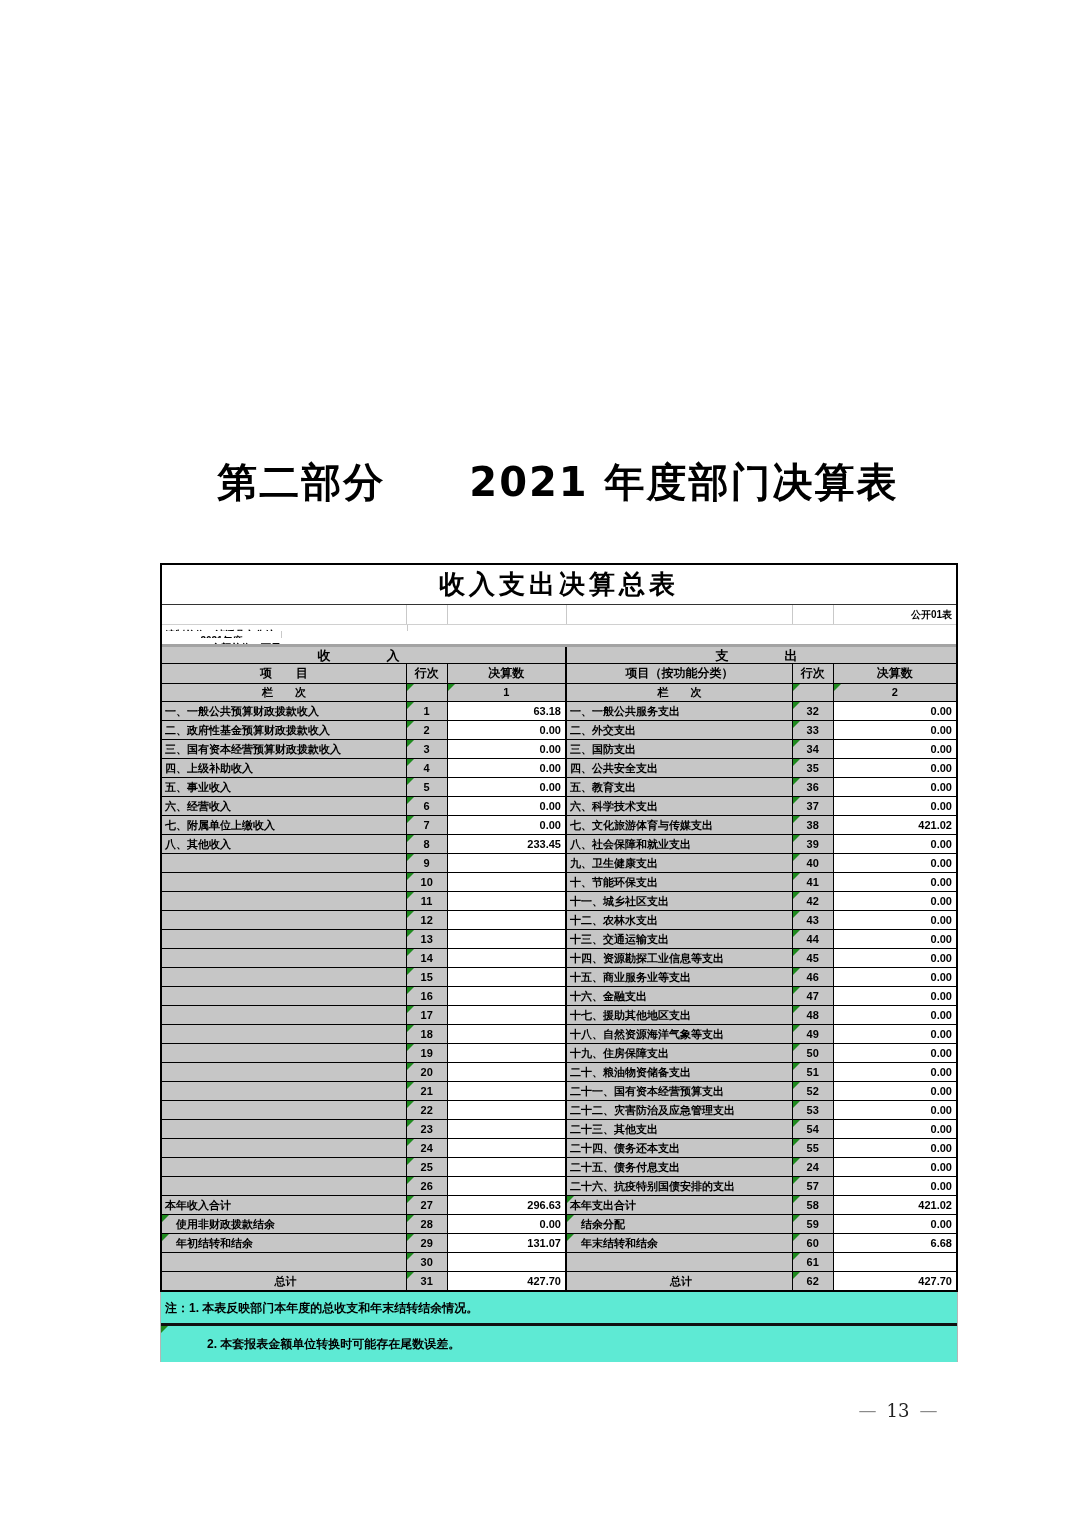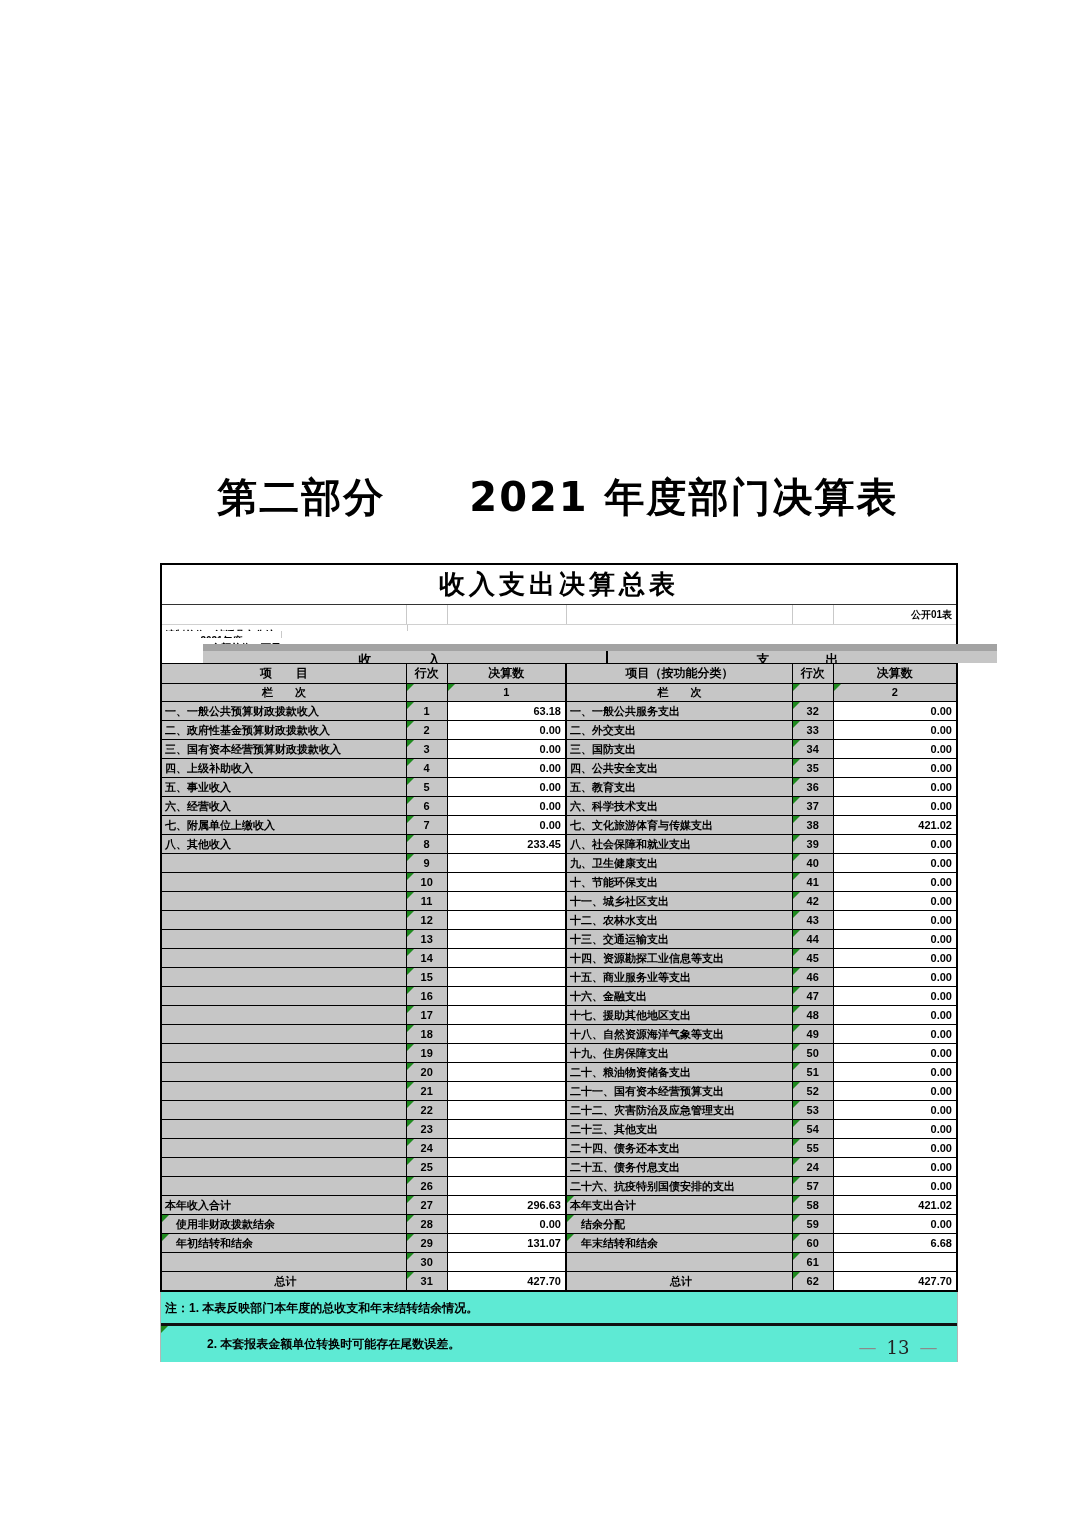--- a/index.html
+++ b/index.html
@@ -1,20 +1,20 @@
 <!DOCTYPE html>
 <html><head>
 <meta charset="utf-8">
 <style>
   * { margin:0; padding:0; box-sizing:border-box; }
   html,body { width:1074px; height:1520px; background:#ffffff; overflow:hidden;
     font-family:"Liberation Sans", sans-serif; color:#000; }
   .page { position:relative; width:1074px; height:1520px; background:#fff; }
 
-  .section-title { position:absolute; left:138px; top:470px; width:840px;
+  .section-title { position:absolute; left:138px; top:455px; width:840px;
     text-align:center; font-size:40px; font-weight:900; letter-spacing:2px;
     font-family:"DejaVu Sans", sans-serif; color:#000; white-space:nowrap; }
 
   .sheet { position:absolute; left:160px; top:563px; width:798px;
     border:2px solid #000; background:#fff; }
 
   .trow, .hrow { display:flex; width:100%; }
   .c { box-sizing:border-box; overflow:hidden; white-space:nowrap;
     font-size:11px; font-weight:700; line-height:17px; position:relative; }
   .c1 { width:246px; } .c2 { width:41px; } .c3 { width:120px; }
@@ -26,41 +26,41 @@
   .mid  { text-align:center; }
   .num  { text-align:right; padding-right:4px; }
   .center { text-align:center; }
 
   .title-row { height:40px; text-align:center; font-size:26px; font-weight:700;
     letter-spacing:4px; line-height:40px; border-bottom:1px solid #333;font-family:Liberation Serif, serif; }
   .doc-row { height:20px; border-bottom:1px solid #d0d0d0; }
   .doc-row .c, .unit-row .c { font-size:10px; line-height:19px; }
   .doc-row .lt, .unit-row .lt { border-right:1px solid #c9c9c9; }
   .unit-row { height:19px;flex-direction:column; }
-  .head-row { height:19px; border-top:7px solid #a3a3a3;margin-left:41px; }
+  .head-row { height:19px; border-top:3px solid #a3a3a3; }
   .half-l { width:407px; } .half-r { width:391px; }
   .head-row .c { font-size:13px; line-height:18px; letter-spacing:10px; }
   .col-row { height:20px; border-top:1px solid #000; }
   .col-row .c { font-size:12px; line-height:19px; }
   .lan-row { height:18px; border-top:1px solid #000; }
   .lan-row .c { line-height:17px; }
   .trow { height:19px; border-top:1px solid #000; }
   .trow .c { line-height:18px; }
 
   .tri::before { content:""; position:absolute; left:0; top:0; width:0; height:0;
     border-top:7px solid #1e8a1e; border-right:7px solid transparent; }
 
   .notes { position:absolute; left:160px; top:1292px; width:798px;
     border-left:1px solid #b5b5b5; border-right:1px solid #b5b5b5; background:#5eead4; }
   .note1 { height:34px; line-height:32px; padding-left:4px; font-size:12px;
     font-weight:700; border-bottom:3px solid #111; }
   .note2 { height:36px; line-height:36px; padding-left:46px; font-size:12px;
     font-weight:700; position:relative; }
 
-  .page-num { position:absolute; left:828px; top:1337px; width:140px;
+  .page-num { position:absolute; left:828px; top:1400px; width:140px;
     font-family:"DejaVu Serif", serif; font-size:18px; text-align:center;
     white-space:nowrap; }
   .page-num .dash { color:#8a8a8a; padding:0 10px; }
   .page-num .n { color:#222; }
 </style>
 </head>
 <body>
 
 <div class="page">
 

